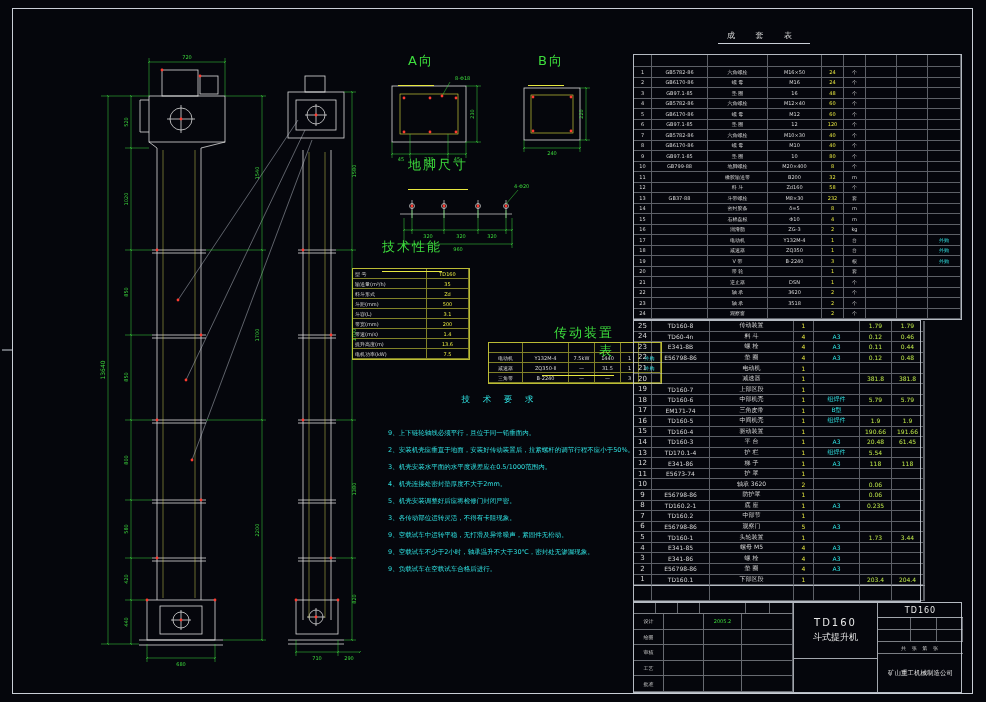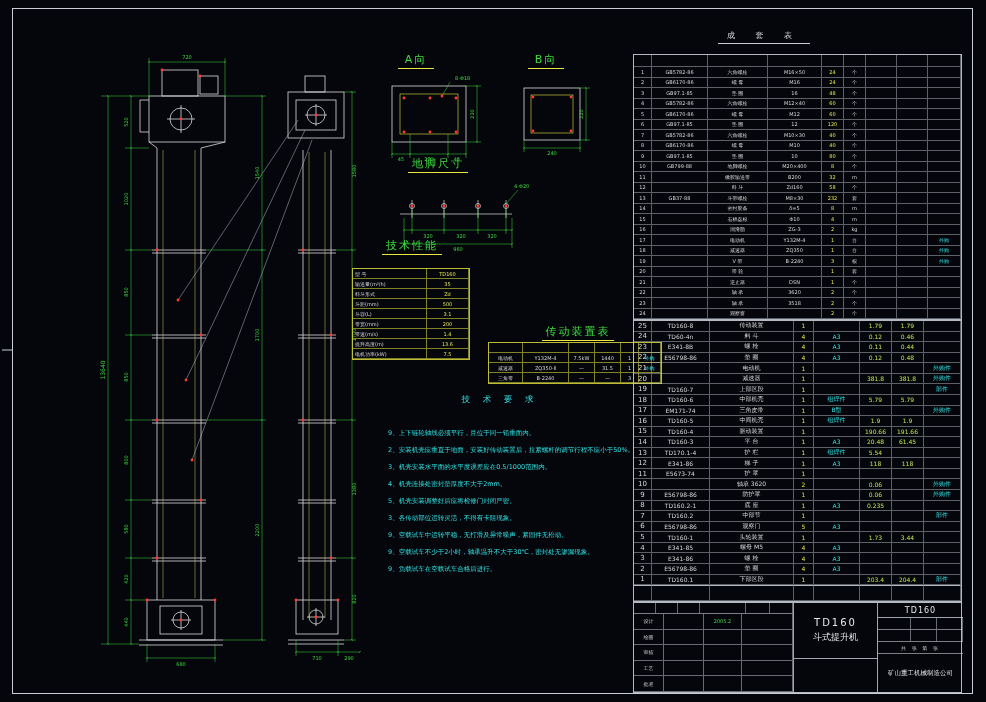--- a/index.html
+++ b/index.html
@@ -2,22 +2,22 @@
 <html><head>
 <meta charset="utf-8">
 <style>
   html,body{margin:0;padding:0;background:#05060c;}
   #stage{position:relative;width:986px;height:702px;background:#05060c;overflow:hidden;
          font-family:"DejaVu Sans",sans-serif;}
   #draw{position:absolute;left:0;top:0;}
   #draw text{font-family:"DejaVu Sans",sans-serif;}
 
   .abs{position:absolute;box-sizing:border-box;}
-  .gtitle{color:#3ddc3d;font-size:11px;text-align:center;border-bottom:1px solid #e8e840;
-          padding-bottom:1px;letter-spacing:2px;}
+  .gtitle{color:#3ddc3d;font-size:13px;text-align:right;border-bottom:1px solid #e8e840;
+          padding-bottom:15px;letter-spacing:2px;}
   .ctitle{color:#2fe2e2;font-size:8.5px;text-align:center;letter-spacing:5px;}
   .wtitle{color:#dcdcdc;font-size:8px;text-align:center;border-bottom:1px solid #c9ced6;
           padding-bottom:2px;letter-spacing:9px;}
 
   
   .tbl{position:absolute;display:flex;flex-direction:column;box-sizing:border-box;}
   .tbl .tr{display:flex;flex:1;min-height:0;}
   .tbl .tr>span{box-sizing:border-box;flex:none;display:flex;align-items:center;justify-content:center;
                 overflow:hidden;white-space:nowrap;color:#d8d8d8;}
   .tbl .rows{display:flex;flex-direction:column;flex:1;min-height:0;}
@@ -724,21 +724,21 @@
         <span></span>
         <span>2</span>
         <span>个</span>
         <span></span>
         <span></span>
         <span></span>
       </div>
       </div>
   </div>
 
-  <div class="tbl bom" style="left:633px;top:320px;width:329px;height:282px;">
+  <div class="tbl bom" style="left:633px;top:320px;width:288px;height:282px;">
     <div class="rows">
 
     <div class="tr">
         <span>25</span>
         <span>TD160-8</span>
         <span>传动装置</span>
         <span>1</span>
         <span></span>
         <span>1.79</span>
         <span>1.79</span>

